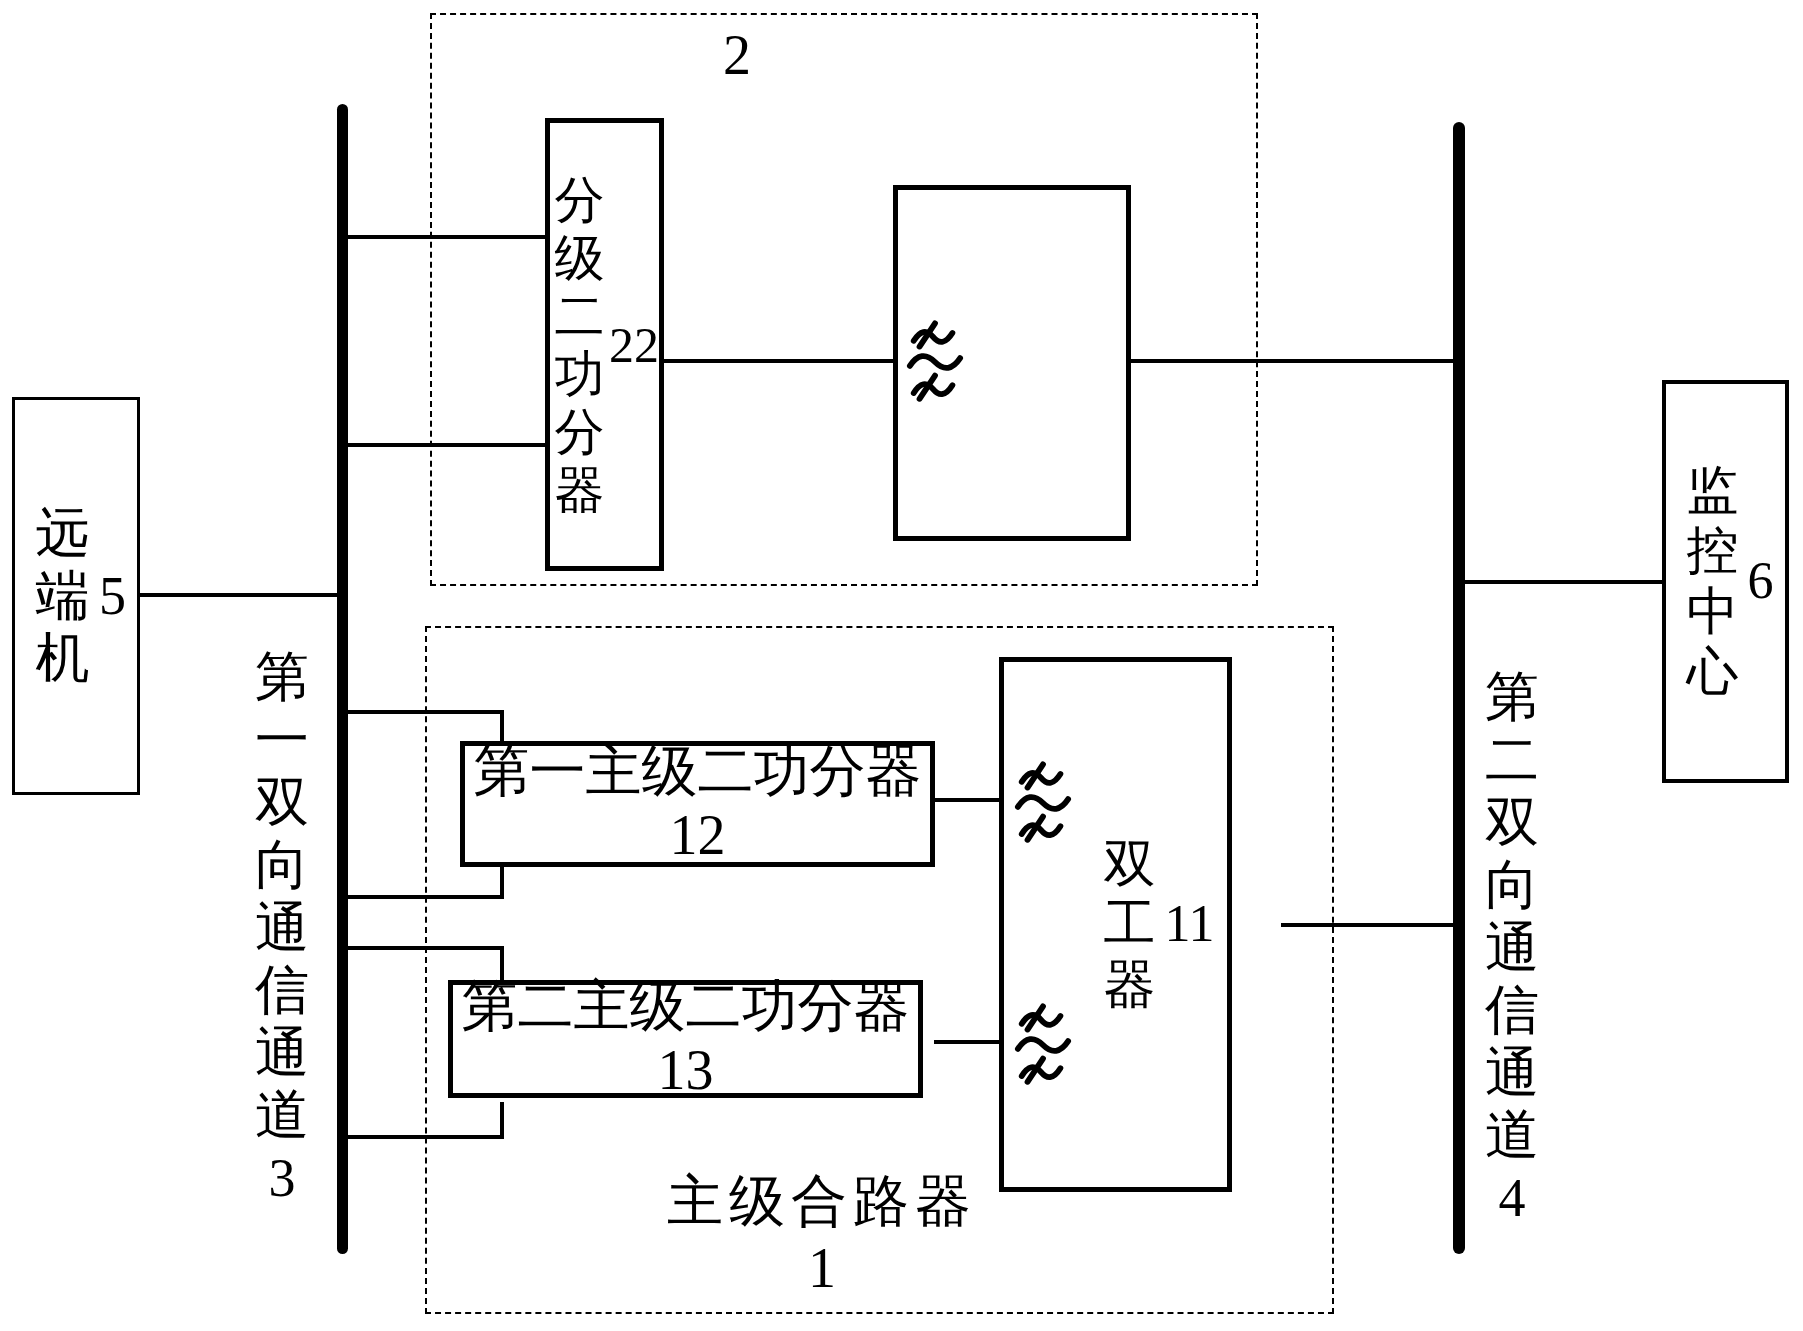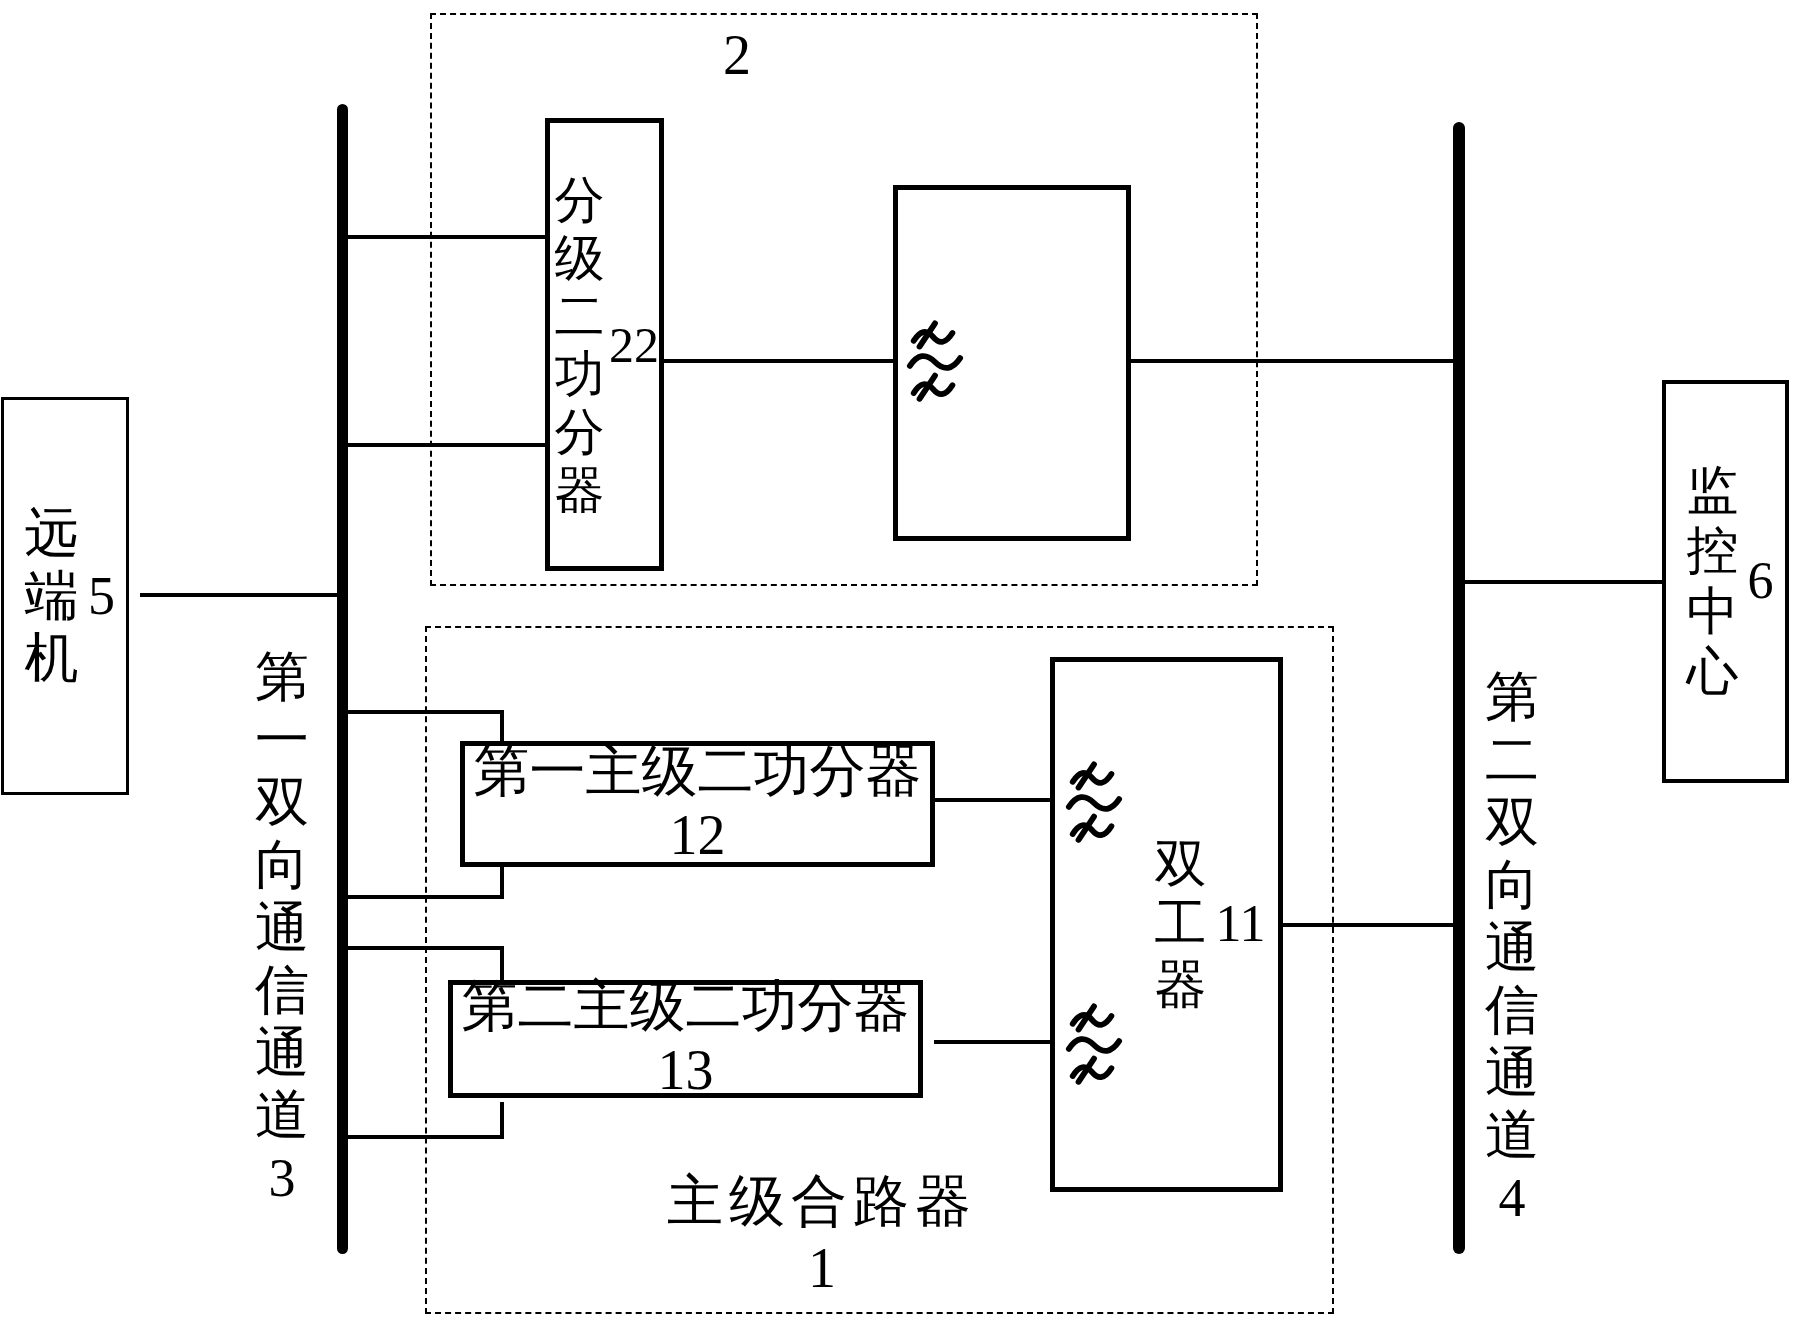--- a/index.html
+++ b/index.html
@@ -119,21 +119,21 @@
   <div class="hline" style="left:348px; top:946px; width:156px;"></div>
   <div class="vline" style="left:500px; top:946px; height:36px;"></div>
   <div class="hline" style="left:348px; top:1135px; width:156px;"></div>
   <div class="vline" style="left:500px; top:1102px; height:35px;"></div>
 
   <div class="hline" style="left:934px; top:798px; width:118px;"></div>
   <div class="hline" style="left:934px; top:1040px; width:118px;"></div>
   <div class="hline" style="left:1281px; top:923px; width:175px;"></div>
   <div class="hline" style="left:1463px; top:580px; width:199px;"></div>
 
-  <div class="box thin" style="left:1px; top:397px; width:128px; height:398px;padding-left:28px;">
+  <div class="box thin" style="left:12px; top:397px; width:128px; height:398px;padding-left:28px;">
     <div class="vcol f54">
       <span class="vlabel">远端机</span>
       <span class="refnum">5</span>
     </div>
   </div>
 
   <div class="box" style="left:545px; top:118px; width:119px; height:453px;">
     <div class="vcol f50">
       <span class="vlabel">分级二功分器</span>
       <span class="refnum">22</span>
@@ -159,21 +159,21 @@
     </div>
   </div>
 
   <div class="box" style="left:448px; top:980px; width:475px; height:118px;">
     <div class="hcol f56">
       <div>第二主级二功分器</div>
       <div class="refnum">13</div>
     </div>
   </div>
 
-  <div class="box" style="left:1050px; top:657px; width:233px; height:535px;">
+  <div class="box" style="left:999px; top:657px; width:233px; height:535px;">
     <svg class="wave-icon" style="left:10px; top:98px;" width="58" height="88" viewBox="0 0 60 90">
       <g stroke="#000" stroke-width="6" fill="none" stroke-linecap="round">
         <path d="M8 22 Q18 6 28 18 T48 14"></path>
         <line x1="14" y1="28" x2="30" y2="4"></line>
         <path d="M4 48 Q16 30 30 44 T56 40"></path>
         <path d="M8 76 Q18 60 28 72 T48 68"></path>
         <line x1="14" y1="82" x2="30" y2="58"></line>
       </g>
     </svg>
     <svg class="wave-icon" style="left:10px; top:340px;" width="58" height="88" viewBox="0 0 60 90">

